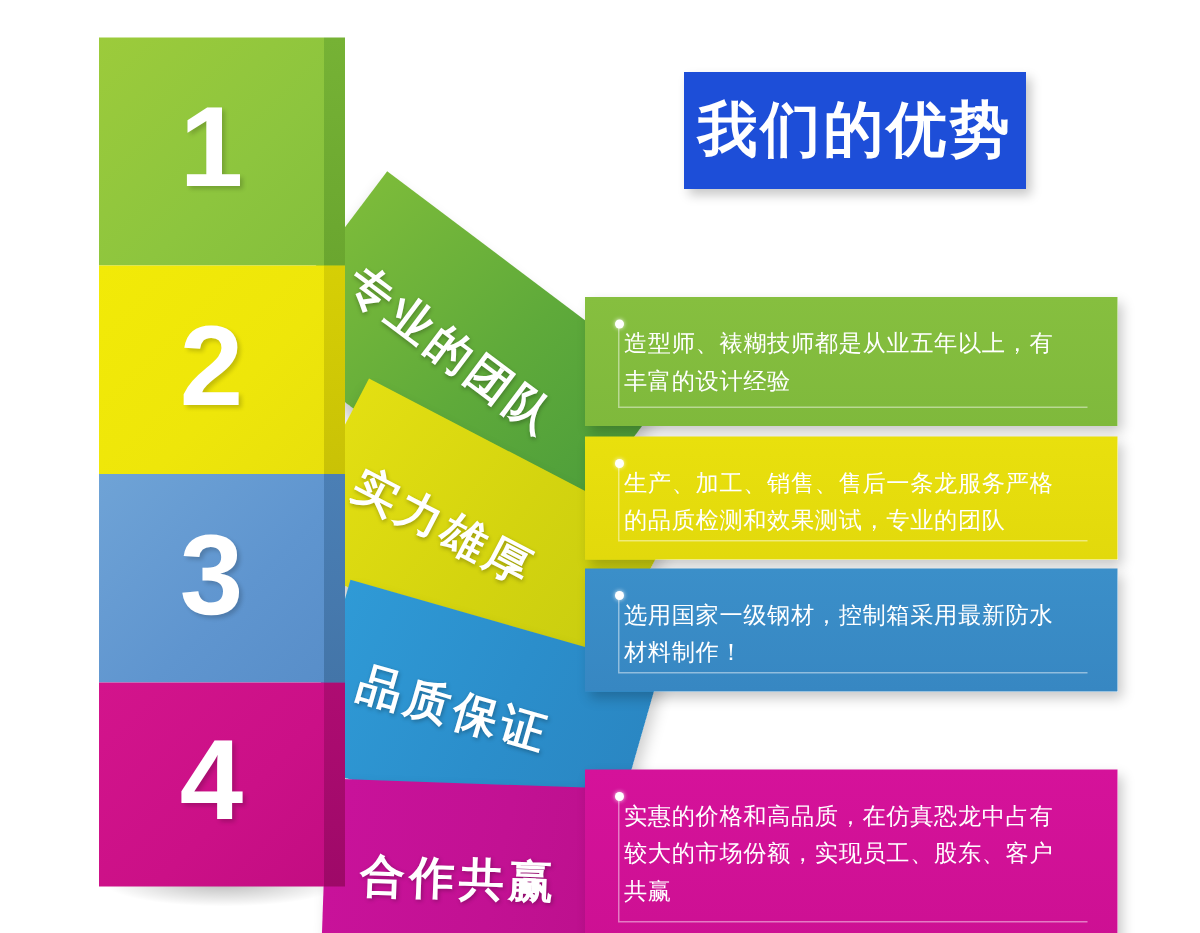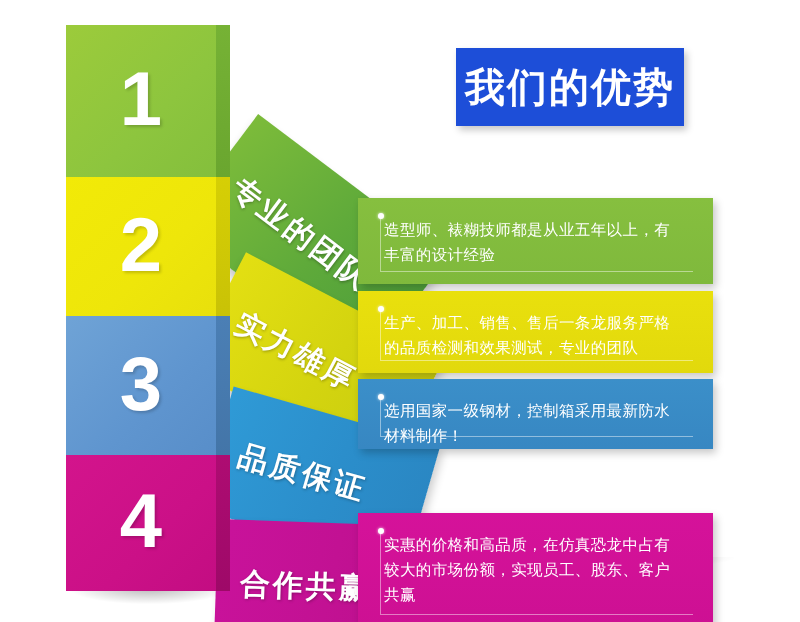--- a/index.html
+++ b/index.html
@@ -131,21 +131,21 @@
     width: 205px; height: 128px;
     background: linear-gradient(100deg,#c9129b 0%,#c21193 55%,#bb108c 100%);
     transform: rotate(2deg);
   }
   
   #band-1 .band-label { transform: rotate(0deg); }
 
   
   .panel {
     position: absolute;
-    left: 358px;
+    left: 390px;
     width: 355px;
     box-sizing: border-box;
     padding: 20px 30px 16px 26px;
     z-index: 7;
     box-shadow: 3px 4px 8px rgba(0,0,0,0.22);
   }
   .panel .panel-text {
     color: #ffffff;
     font-size: 15.5px;
     line-height: 1.6;
@@ -169,21 +169,21 @@
     top: 20px;
     right: 20px;
     bottom: 12px;
     border-left: 1px solid rgba(255,255,255,0.45);
     border-bottom: 1px solid rgba(255,255,255,0.45);
     pointer-events: none;
   }
 
   #panel-1 { top: 198px; height: 86px; background: linear-gradient(180deg,#86bf3f 0%,#7fb93c 100%); }
   #panel-2 { top: 291px; height: 82px; background: linear-gradient(180deg,#e9e00d 0%,#e2d90c 100%); }
-  #panel-3 { top: 379px; height: 70px; background: linear-gradient(180deg,#3b8fc9 0%,#3787c2 100%); font-family: Liberation Serif, serif; }
+  #panel-3 { top: 379px; height: 82px; background: linear-gradient(180deg,#3b8fc9 0%,#3787c2 100%); font-family: Liberation Serif, serif; }
   #panel-4 { top: 467px; height: 114px; background: linear-gradient(180deg,#d5129a 0%,#cd1093 100%); margin-top: 46px; }
 
   
   .panel-stack-shadow {
     position: absolute;
     left: 384px;
     top: 557px;
     width: 350px;
     height: 14px;
     background: radial-gradient(ellipse at 50% 0%, rgba(0,0,0,0.24), rgba(0,0,0,0) 72%);

